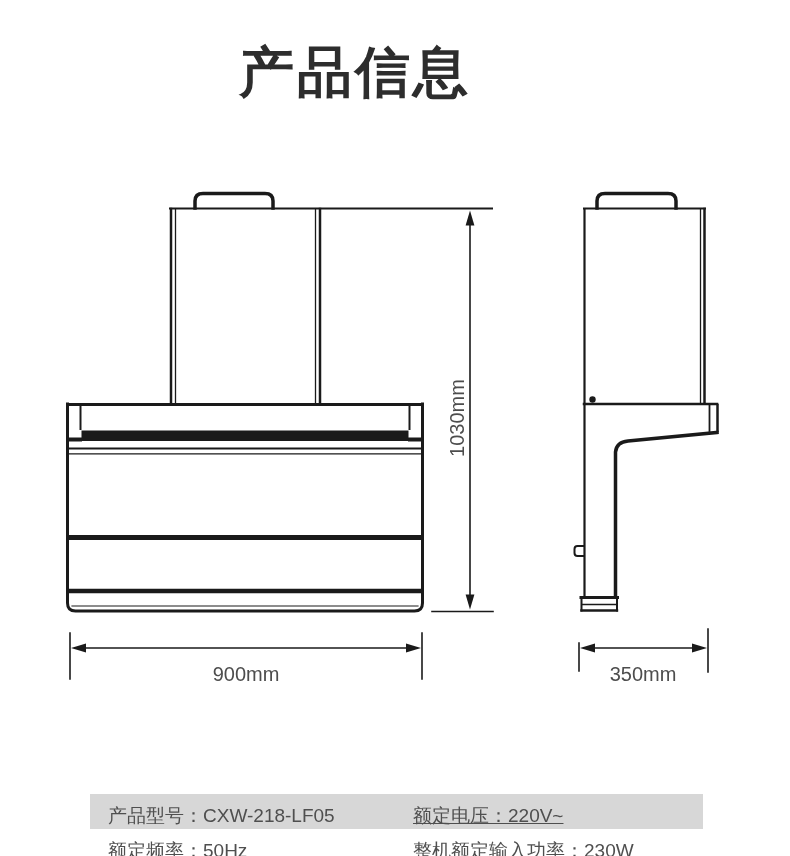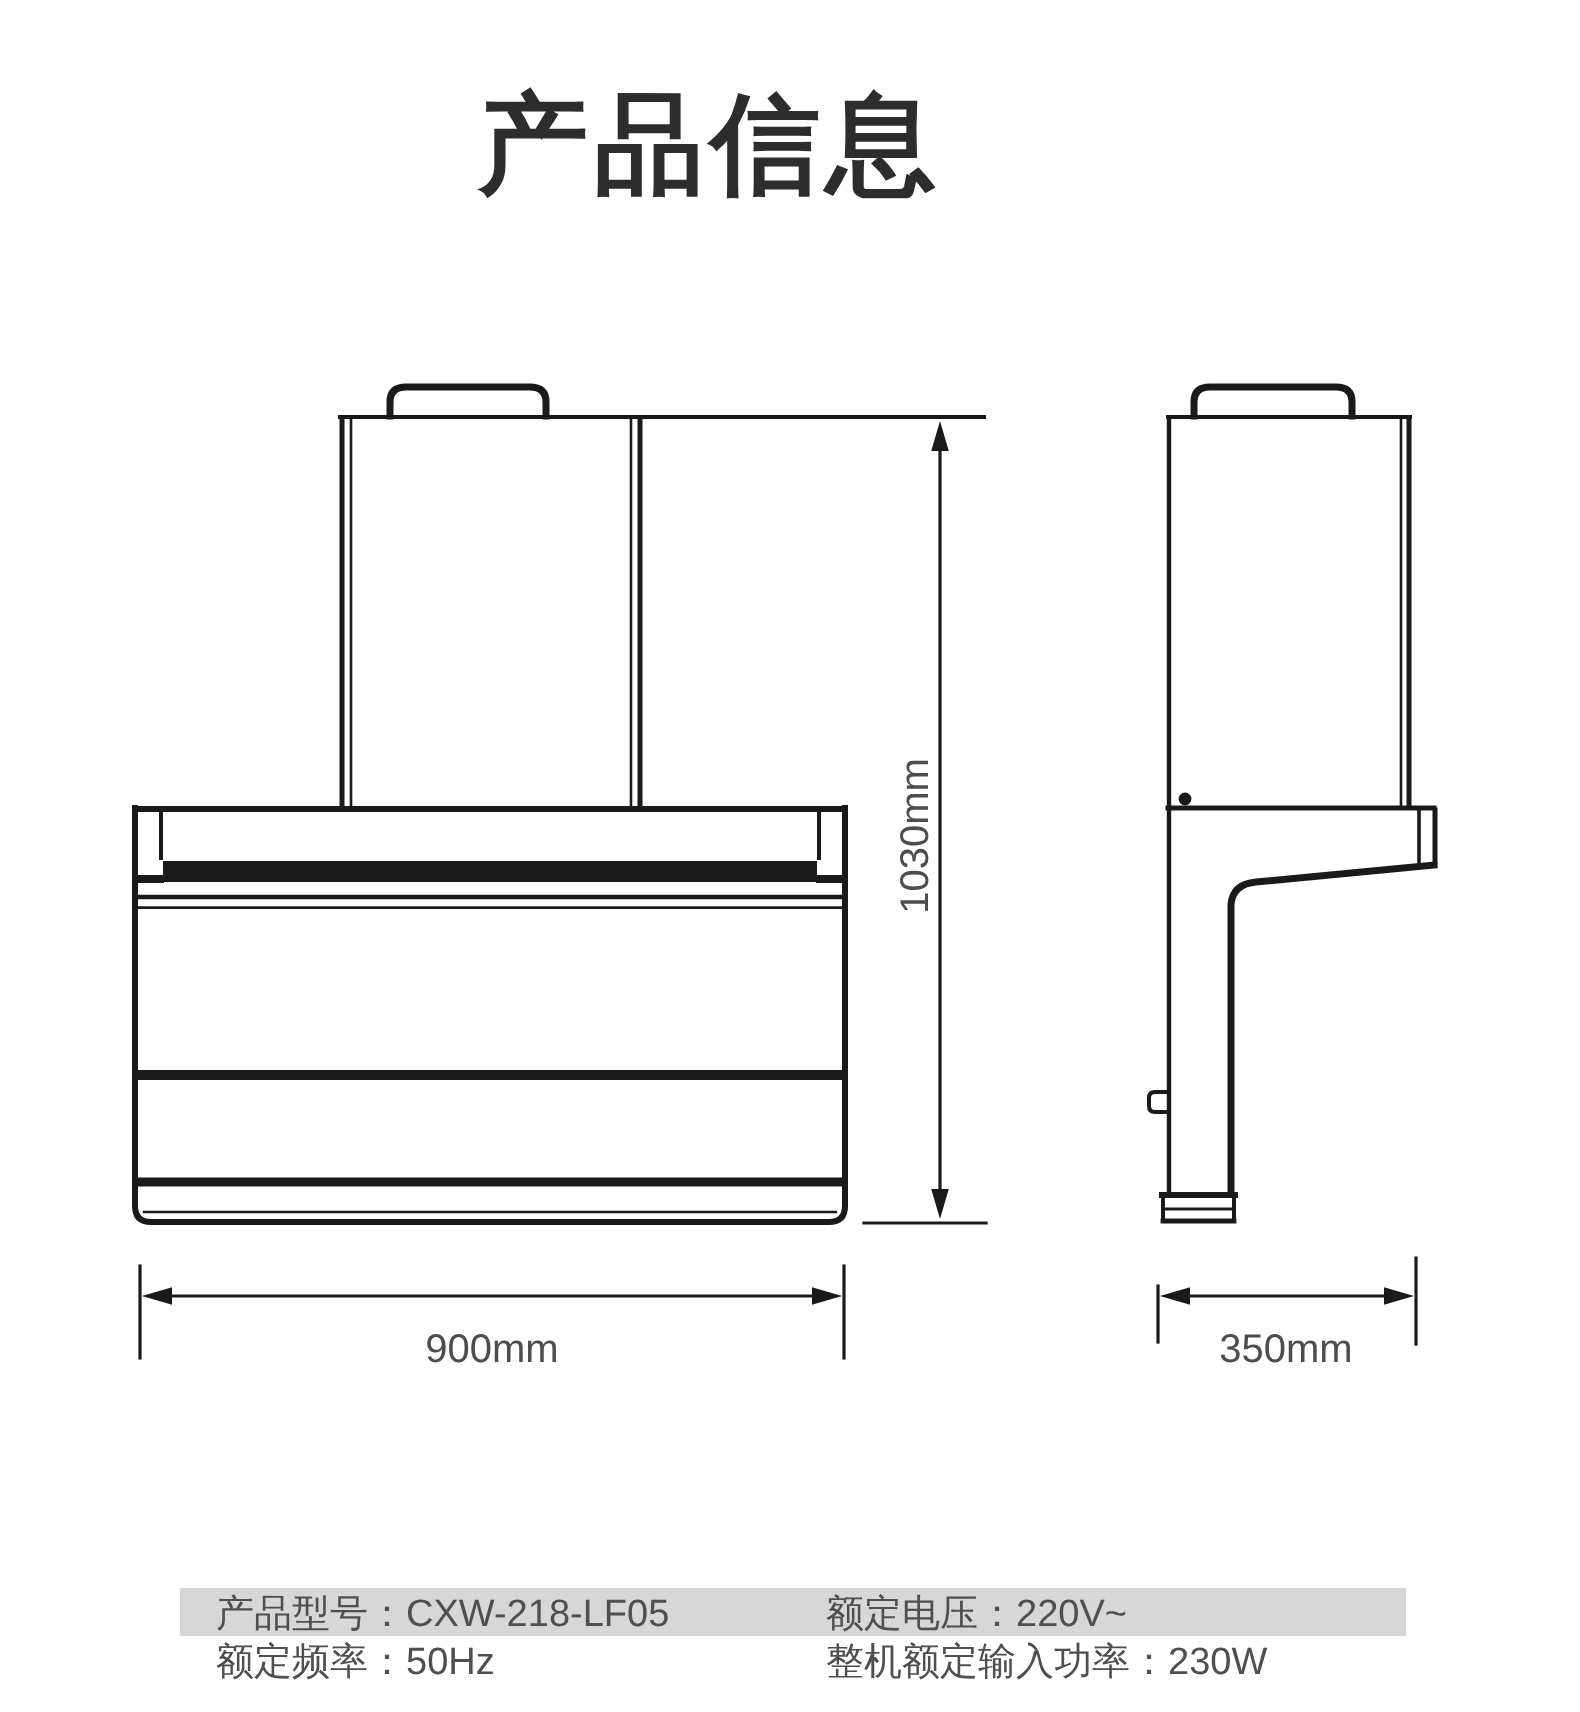--- a/index.html
+++ b/index.html
@@ -15,25 +15,25 @@
   }
   .drawing-svg{position:absolute;top:0;left:0;}
   .dim-label{
     font-family:"Liberation Sans","DejaVu Sans",sans-serif;
     font-size:20px;fill:var(--dim-color,#4d4d4d);
   }
   .spec-table{
     position:absolute;left:90px;top:794px;width:613px;
     font-size:19px;color:var(--table-color,#4f4f4f);
   }
-  .spec-row{display:flex;height:24px;align-items:flex-start;background:#ffffff;}
+  .spec-row{display:flex;height:35px;align-items:flex-end;background:#ffffff;}
   .spec-row.shaded{background:var(--shade,#d7d7d7);}
   .spec-cell{box-sizing:border-box;padding-left:18px;white-space:nowrap;}
   .spec-cell.col1{width:305px;flex:0 0 305px;}
-  .spec-cell.col2{flex:1;}
+  .spec-cell.col2{flex:1;text-decoration:underline;}
 </style>
 </head>
 <body>
 
 <h1 class="page-title">产品信息</h1>
 
 <svg class="drawing-svg" width="790" height="720" viewBox="0 0 790 720" fill="none" stroke="#1a1a1a" stroke-linecap="square">
 
   <g>
 

